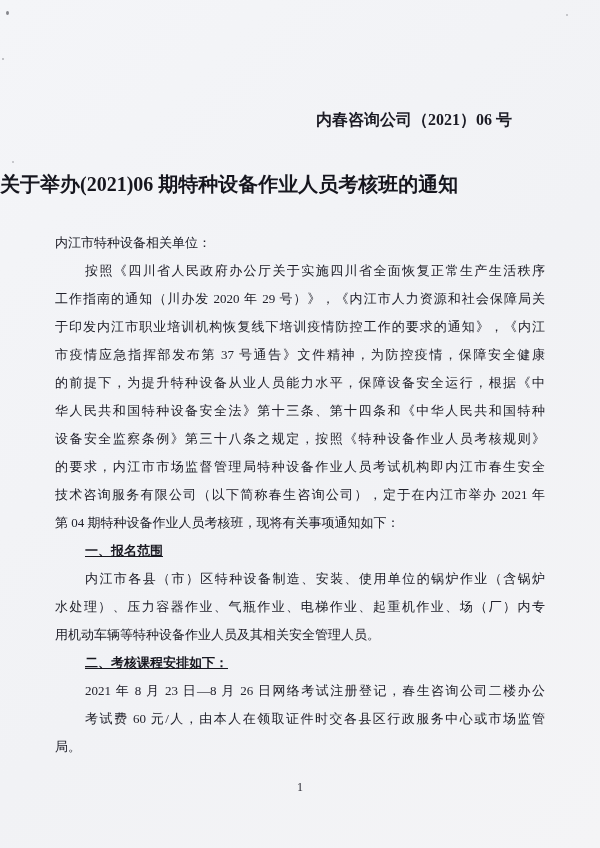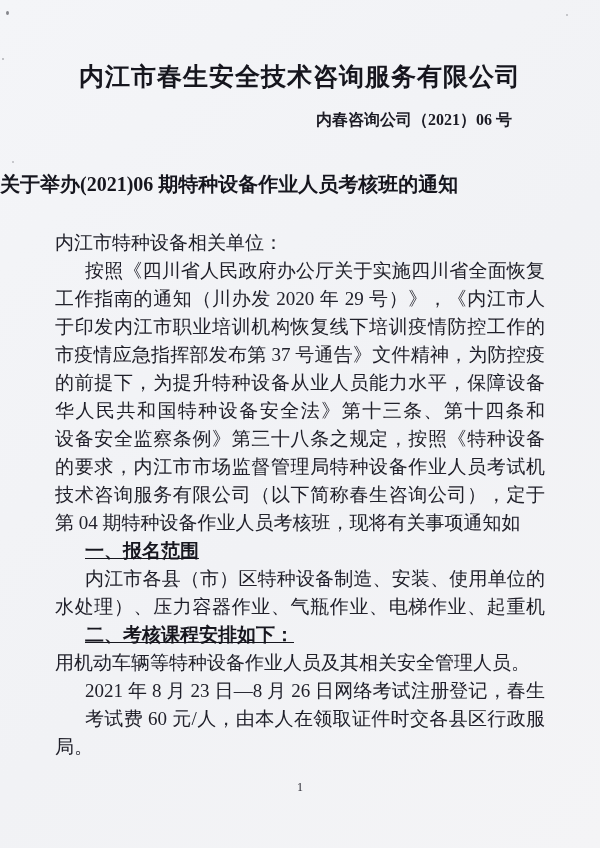--- a/index.html
+++ b/index.html
@@ -58,21 +58,21 @@
     font-weight: bold;
     color: #16161e;
   }
   .doc-body {
     position: absolute;
     top: 229px;
     left: 55px;
     width: 490px;
   }
   .line {
-    font-size: 19px;
+    font-size: 13px;
     line-height: 28px;
     height: 28px;
     overflow: hidden;
     text-align: left;
     color: #20202a;
   }
   .jl {
     text-align: justify;
     text-align-last: justify;
     text-justify: inter-character;
@@ -91,21 +91,20 @@
 </style>
 </head>
 <body>
 
 <div class="paper">
   <div class="speck s1"></div>
   <div class="speck s2"></div>
   <div class="speck s3"></div>
   <div class="speck s4"></div>
 
-  <h1 class="company-title">内江市春生安全技术咨询服务有限公司</h1>
 
   <div class="doc-number">内春咨询公司（2021）06 号</div>
 
   <h2 class="subject">关于举办(2021)06 期特种设备作业人员考核班的通知</h2>
 
   <div class="doc-body">
     <div class="line">内江市特种设备相关单位：</div>
 
     <div class="line jl ind">按照《四川省人民政府办公厅关于实施四川省全面恢复正常生产生活秩序</div>
     <div class="line jl">工作指南的通知（川办发 2020 年 29 号）》，《内江市人力资源和社会保障局关</div>
@@ -114,22 +113,22 @@
     <div class="line jl">的前提下，为提升特种设备从业人员能力水平，保障设备安全运行，根据《中</div>
     <div class="line jl">华人民共和国特种设备安全法》第十三条、第十四条和《中华人民共和国特种</div>
     <div class="line jl">设备安全监察条例》第三十八条之规定，按照《特种设备作业人员考核规则》</div>
     <div class="line jl">的要求，内江市市场监督管理局特种设备作业人员考试机构即内江市春生安全</div>
     <div class="line jl">技术咨询服务有限公司（以下简称春生咨询公司），定于在内江市举办 2021 年</div>
     <div class="line">第 04 期特种设备作业人员考核班，现将有关事项通知如下：</div>
 
     <div class="line bold ind">一、报名范围</div>
     <div class="line jl ind">内江市各县（市）区特种设备制造、安装、使用单位的锅炉作业（含锅炉</div>
     <div class="line jl">水处理）、压力容器作业、气瓶作业、电梯作业、起重机作业、场（厂）内专</div>
+    <div class="line">用机动车辆等特种设备作业人员及其相关安全管理人员。</div>
+
     <div class="line bold ind">二、考核课程安排如下：</div>
-
-    <div class="line">用机动车辆等特种设备作业人员及其相关安全管理人员。</div>
     <div class="line jl ind">2021 年 8 月 23 日—8 月 26 日网络考试注册登记，春生咨询公司二楼办公</div>
     <div class="line jl ind">考试费 60 元/人，由本人在领取证件时交各县区行政服务中心或市场监管</div>
     <div class="line">局。</div>
   </div>
 
   <div class="page-number">1</div>
 </div>
 
 </body></html>

